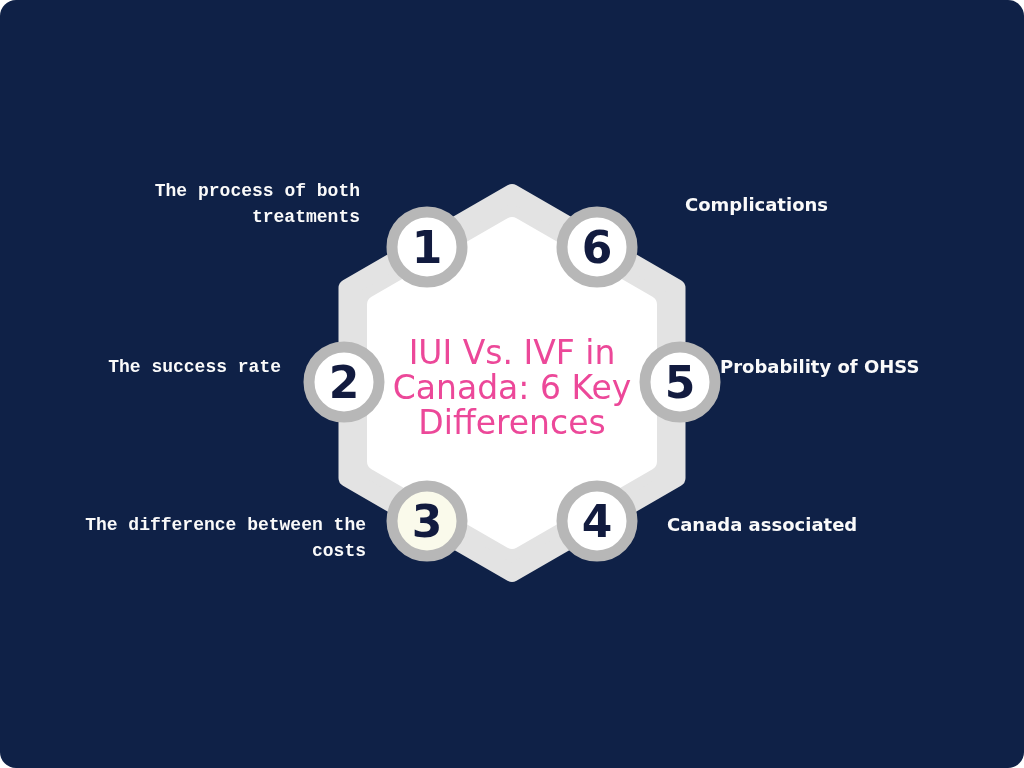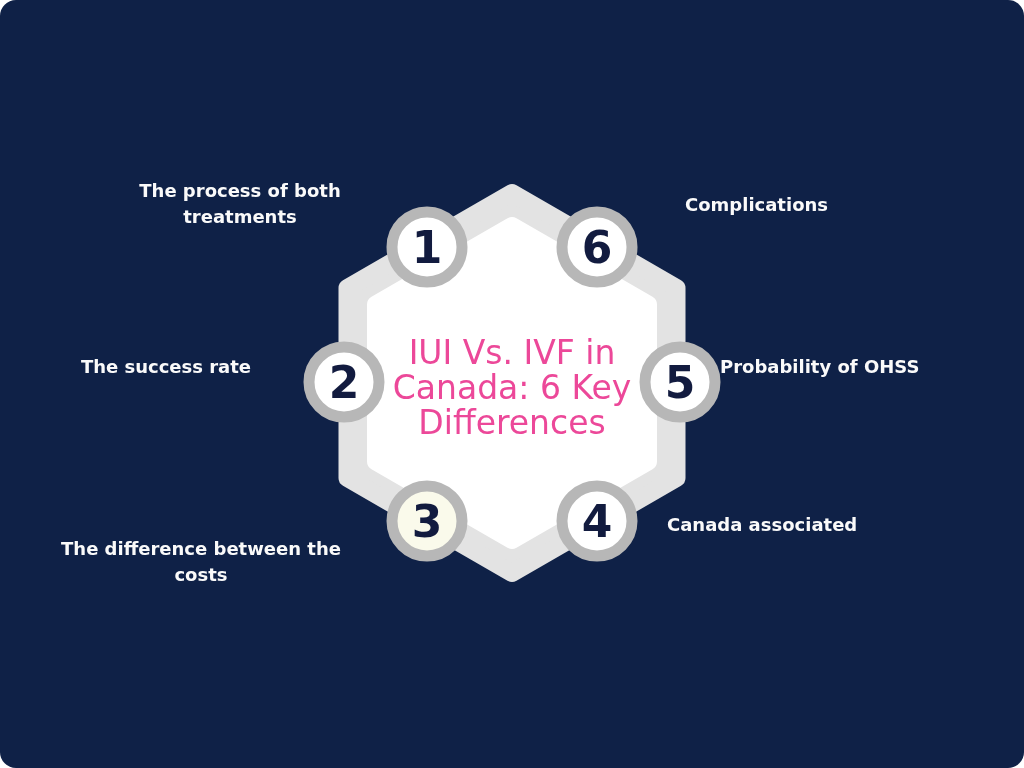--- a/index.html
+++ b/index.html
@@ -60,25 +60,25 @@
   .n5 { left: 640px; top: 342px; }
   .n3 { left: 387px; top: 481px; }
   .n4 { left: 557px; top: 481px; }
   .item-label {
     position: absolute;
     color: #FAFAFA;
     font-size: 18px;
     line-height: 26px;
     font-weight: 700;
   }
-  .label-left  { text-align: center; }
+  .label-left  { text-align: right; font-family: Liberation Mono, monospace; }
   .label-right { text-align: left; }
   .l1 { right: 664px; top: 178px; width: 240px; }
   .l2 { right: 743px; top: 354px; width: 230px; }
-  .l3 { right: 658px; top: 536px; width: 330px; }
+  .l3 { right: 658px; top: 512px; width: 330px; }
   .l4 { left: 667px; top: 512px; width: 280px; }
   .l5 { left: 720px; top: 354px; width: 280px; }
   .l6 { left: 666px; top: 192px; width: 280px; margin-left: 19px; }
 </style>
 </head>
 <body>
 
 <div class="page">
   <div class="board">
 

